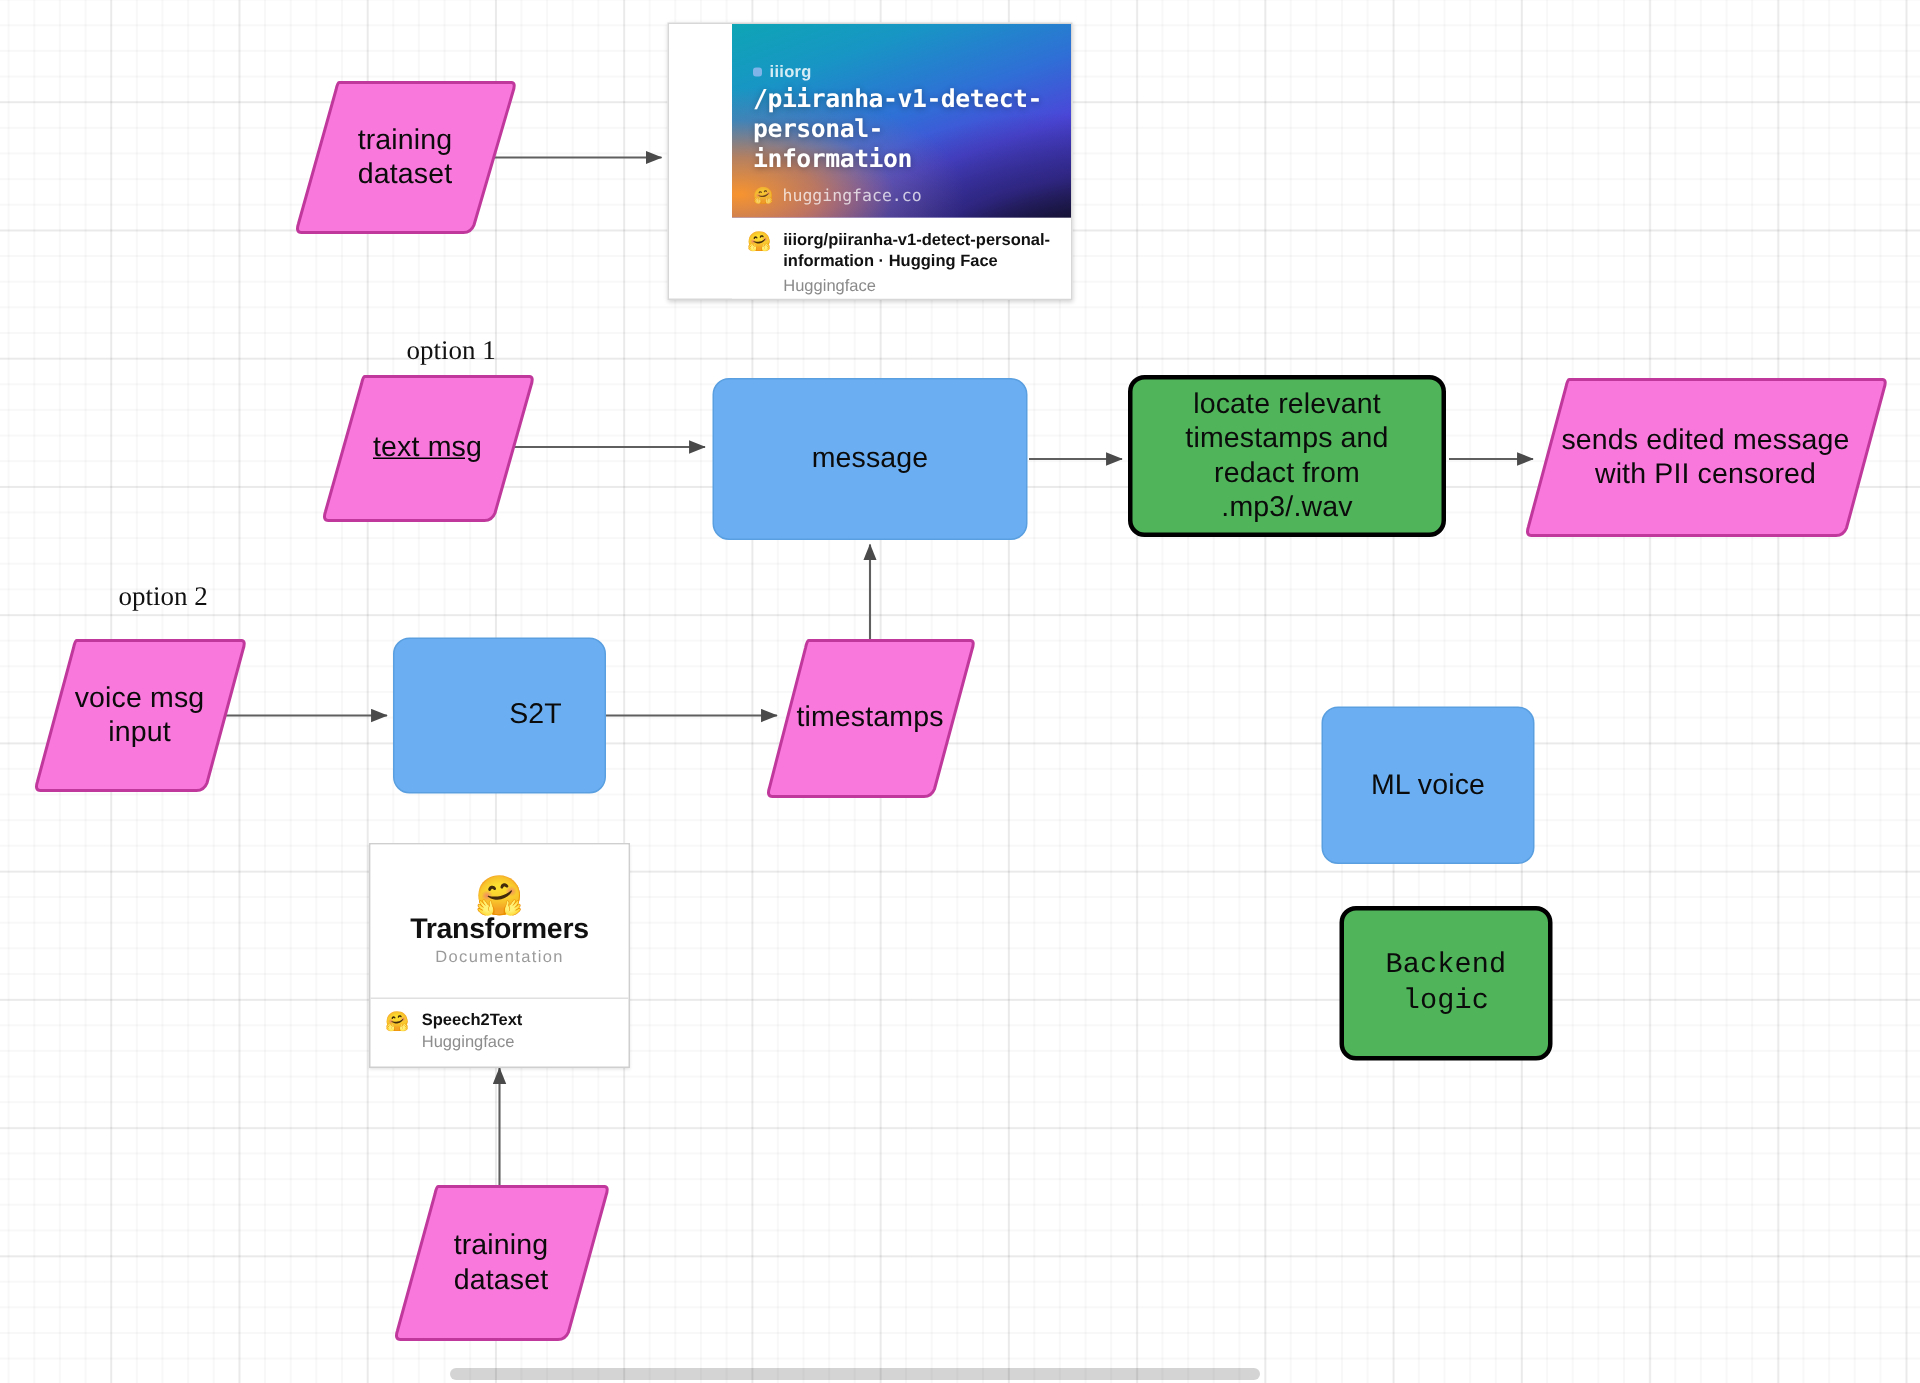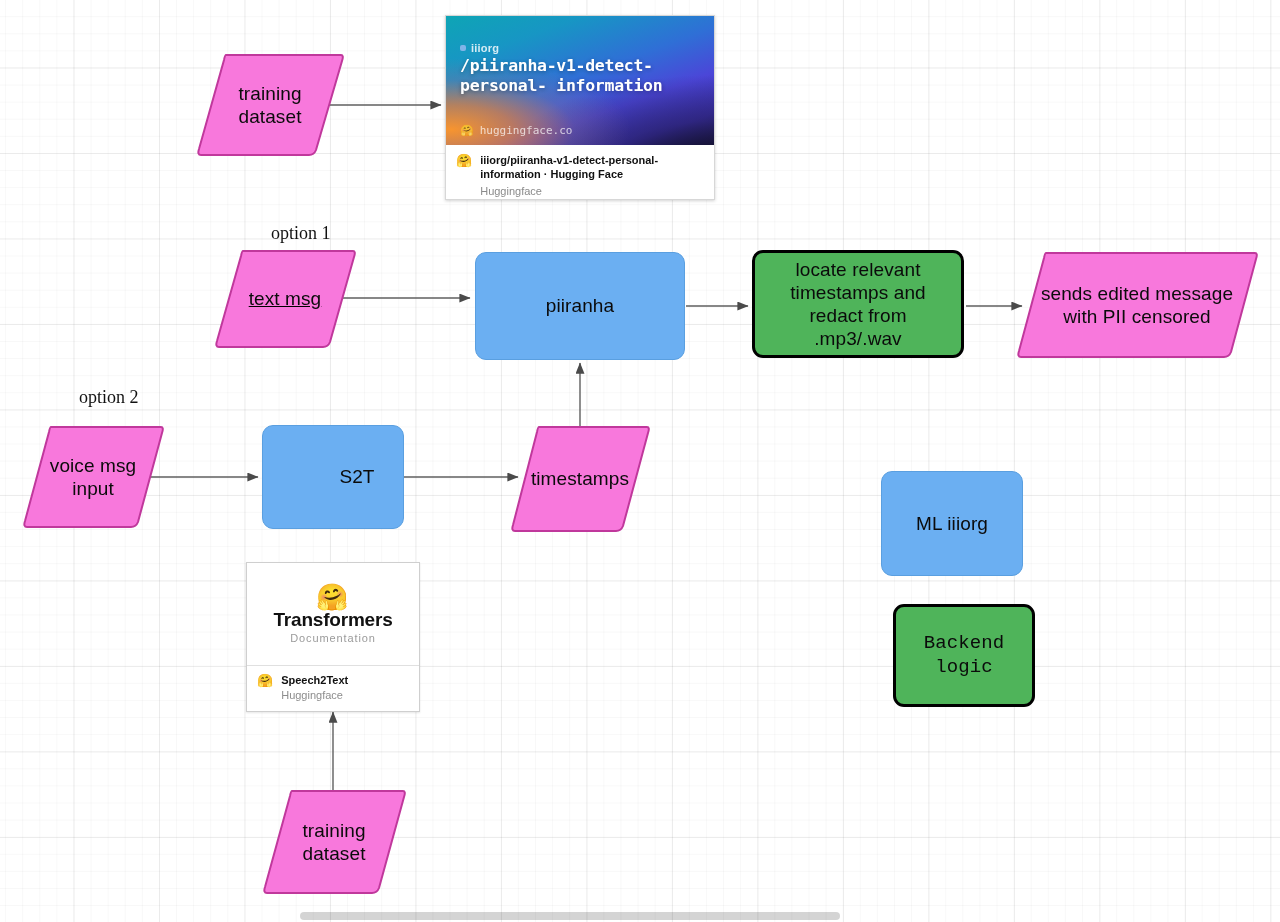--- a/index.html
+++ b/index.html
@@ -37,21 +37,21 @@
   
   #arrows{position:absolute;left:0;top:0;width:1280px;height:922px;pointer-events:none;}
 
   .optlabel{
     position:absolute;font-family:"Liberation Serif", serif;font-size:18px;color:#111;
   }
 
   
   .hfcard{
     position:absolute;background:#fff;border:1px solid #d7d7d7;
-    box-shadow:0 1px 3px rgba(0,0,0,.18);overflow:hidden;box-sizing:border-box;
+    box-shadow:0 1px 3px rgba(0,0,0,.18);overflow:hidden;box-sizing:border-box;padding-left:42px;
   }
   .hfcard .thumb{
     position:relative;width:100%;overflow:hidden;
     background:
       radial-gradient(115% 95% at 2% 88%, rgba(255,150,40,.96) 0%, rgba(233,132,52,.72) 20%, rgba(150,120,130,.28) 40%, rgba(0,0,0,0) 58%),
       radial-gradient(130% 120% at 100% 120%, rgba(10,10,28,.95) 0%, rgba(35,30,90,.55) 32%, rgba(0,0,0,0) 62%),
       linear-gradient(160deg, #0ea5b5 0%, #1796c4 22%, #2f6fd6 48%, #4b46d8 68%, #3c2fae 86%, #1c1540 100%);
   }
   .hfcard .org{
     position:absolute;left:14px;top:26px;display:flex;align-items:center;gap:5px;
@@ -176,21 +176,21 @@
   </div>
 
   <div class="node para" style="left:214px;top:248px;width:142px;height:102px;text-decoration:underline;">
     <svg viewBox="0 0 142 102" preserveAspectRatio="none">
       <path d="M29,3 H139 Q142,3 140,9 L116,94 Q114,99 109,99 H5 Q1,99 3,93 L27,8 Q28,3 29,3 Z" fill="#F878DC" stroke="#C0389C" stroke-width="2"></path>
     </svg>
     <span class="lbl">text msg</span>
   </div>
 
   <div class="node rect ml" style="left:475px;top:252px;width:210px;height:108px;">
-    <span class="lbl">piiranha</span>
+    <span class="lbl">message</span>
   </div>
 
   <div class="node rect be" style="left:752px;top:250px;width:212px;height:108px;">
     <span class="lbl">locate relevant
 timestamps and
 redact from
 .mp3/.wav</span>
   </div>
 
   <div class="node para" style="left:1016px;top:250px;width:242px;height:110px;">
@@ -222,21 +222,21 @@
 
   <div class="node para" style="left:262px;top:788px;width:144px;height:108px;">
     <svg viewBox="0 0 144 108" preserveAspectRatio="none">
       <path d="M30,3 H141 Q144,3 142,9 L117,100 Q115,105 110,105 H5 Q1,105 3,99 L28,8 Q29,3 30,3 Z" fill="#F878DC" stroke="#C0389C" stroke-width="2"></path>
     </svg>
     <span class="lbl">training
 dataset</span>
   </div>
 
   <div class="node rect ml" style="left:881px;top:471px;width:142px;height:105px;">
-    <span class="lbl">ML iiiorg</span>
+    <span class="lbl">ML voice</span>
   </div>
 
   <div class="node rect be" style="left:893px;top:604px;width:142px;height:103px;font-family:Liberation Mono, monospace;">
     <span class="lbl">Backend
 logic</span>
   </div>
 
 
   <div id="hscroll">
     <div class="thumb" style="left:300px;width:540px;"></div>

